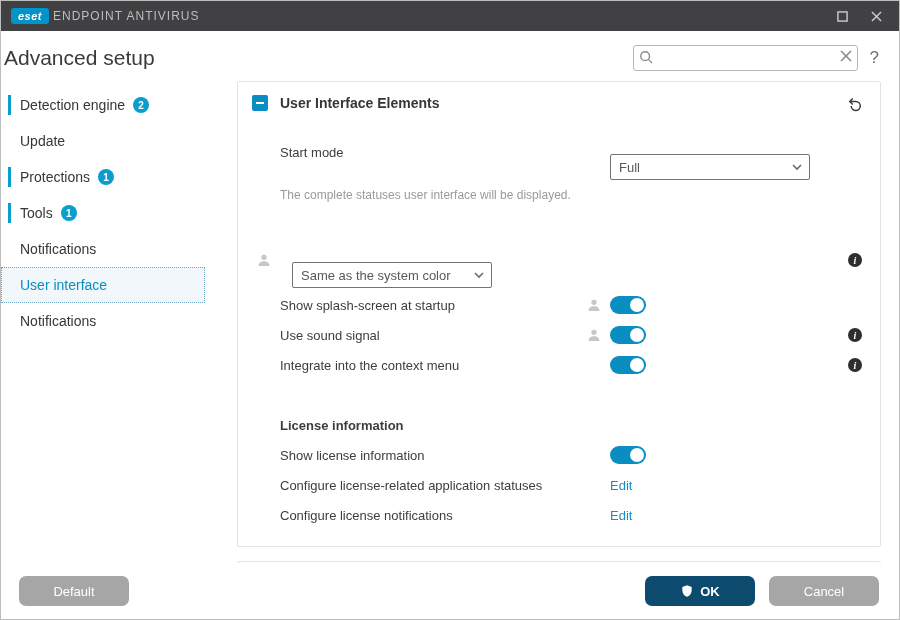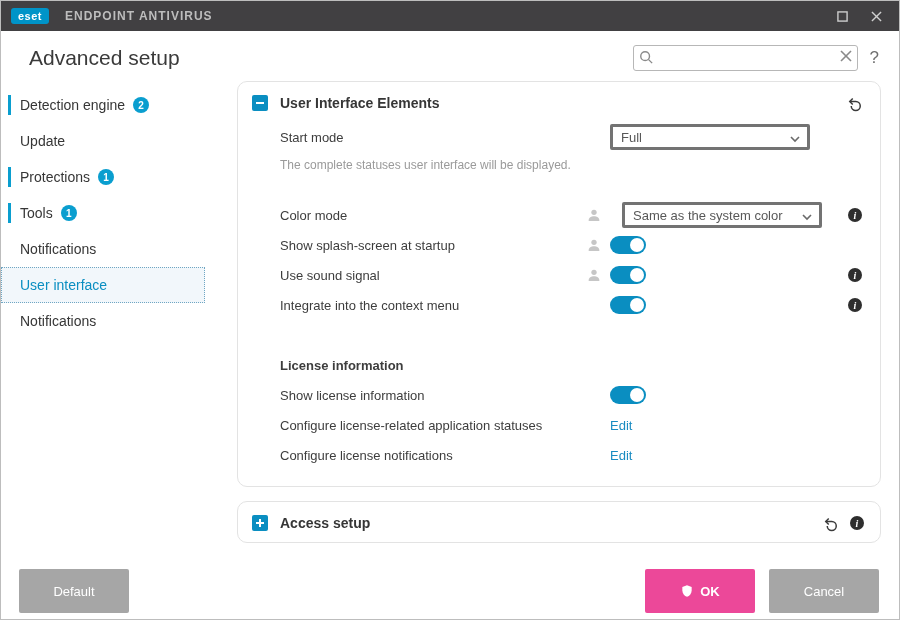--- a/index.html
+++ b/index.html
@@ -1,80 +1,80 @@
 <!DOCTYPE html>
 <html><head>
 <meta charset="utf-8">
 <style>
   * { box-sizing: border-box; margin: 0; padding: 0; }
   html, body { width: 900px; height: 620px; font-family: "Segoe UI", Arial, sans-serif; font-size: 13px; color: #363636; background: #fff; overflow: hidden; }
   .window { width: 900px; height: 620px; border: 1px solid #bdbdbd; display: flex; flex-direction: column; }
 
   
   .titlebar { height: 30px; background: #414042; color: #cfcfcf; display: flex; align-items: center; padding: 0 6px 0 10px; }
-  .brand-badge { background: #0094c8; color: #fff; font-weight: 700; font-size: 11px; letter-spacing: .5px; padding: 2px 7px; border-radius: 3px; margin-right: 16px; }
-  .brand-text { font-size: 12px; letter-spacing: 1px; color: #bdbdbd; font-weight: bold; }
+  .brand-badge { background: #0094c8; color: #fff; font-weight: 700; font-size: 11px; letter-spacing: .5px; padding: 2px 7px; border-radius: 3px; margin-right: 4px; font-style: italic; }
+  .brand-text { font-size: 12px; letter-spacing: 1px; color: #bdbdbd; }
   .titlebar-spacer { flex: 1; }
   .win-btn { width: 34px; height: 30px; display: flex; align-items: center; justify-content: center; color: #cfcfcf; cursor: pointer; }
   .win-btn svg { width: 11px; height: 11px; stroke: #cfcfcf; stroke-width: 1.5; fill: none; }
 
   
-  .header-row { display: flex; align-items: center; padding: 14px 20px 10px 28px; }
+  .header-row { display: flex; align-items: center; padding: 14px 20px 10px 3px; }
   .page-title { font-size: 21px; font-weight: 400; color: #3a3a3a; }
   .header-row .spacer { flex: 1; }
   .search-wrap { position: relative; width: 225px; }
   .search-wrap input { width: 100%; height: 26px; border: 1px solid #b7b7b7; border-radius: 3px; padding: 0 26px 0 26px; font-size: 13px; outline: none; }
   .search-wrap .s-icon { position: absolute; left: 6px; top: 5px; color: #8a8a8a; }
   .search-wrap .c-icon { position: absolute; right: 6px; top: 5px; color: #8a8a8a; cursor: pointer; }
   .help-q { margin-left: 12px; font-size: 17px; color: #6f6f6f; cursor: pointer; }
 
   
   .body { flex: 1; display: flex; overflow: hidden; }
 
   
   .sidebar { width: 212px; padding: 6px 8px 0 0; }
   .side-item { position: relative; display: flex; align-items: center; height: 36px; padding-left: 18px; font-size: 14px; cursor: pointer; border: 1px solid transparent; }
   .side-item.bar::before { content: ""; position: absolute; left: 6px; top: 7px; bottom: 7px; width: 3px; background: #0a9ecf; }
   .side-item.selected { color: #0a8ec1; border: 1px dotted #6fa6c3; background: #f2f7fb; }
   .count-badge { display: inline-flex; align-items: center; justify-content: center; width: 16px; height: 16px; border-radius: 50%; background: #0a9ecf; color: #fff; font-size: 10px; font-weight: 700; margin-left: 8px; }
 
   
   .content { flex: 1; padding: 0 18px 0 24px; overflow: auto; }
-  .panel { border: 1px solid #e3e3e3; border-radius: 10px; margin-bottom: 14px; background: #fff; }
+  .panel { border: 1px solid #e3e3e3; border-radius: 2px; margin-bottom: 14px; background: #fff; }
   .panel-header { display: flex; align-items: center; padding: 12px 16px 10px 14px; }
   .collapse-box { width: 16px; height: 16px; background: #0a8ec1; display: flex; align-items: center; justify-content: center; color: #fff; font-weight: 700; font-size: 14px; line-height: 1; border-radius: 2px; margin-right: 12px; cursor: pointer; }
   .panel-title { font-weight: 700; font-size: 14px; }
   .panel-header .spacer { flex: 1; }
   .undo-icon, .info-icon { color: #444; cursor: pointer; margin-left: 10px; display: inline-flex; }
   .info-icon.dark { background:#2e2e2e; color:#fff; width:14px; height:14px; border-radius:50%; font-size:10px; font-weight:700; align-items:center; justify-content:center; font-style: italic; font-family: Georgia, serif; }
 
   .panel-body { padding: 0 18px 16px 42px; }
   .row { display: flex; align-items: center; min-height: 30px; padding: 2px 0; }
   .row .label { flex: 0 0 330px; font-size: 13px; color: #3d3d3d; }
   .row .label.bold { font-weight: 700; }
   .row .controls { flex: 1; display: flex; align-items: center; gap: 8px; }
   .row .trail { width: 30px; display:flex; justify-content:flex-end; }
   .hint { font-size: 12px; color: #9a9a9a; margin: 6px 0 28px 0; }
   .section-gap { height: 30px; }
 
-  .select { position: relative; width: 200px; height: 26px; border: 3px solid #737373; border-radius: 2px; background: #fff; display: flex; align-items: center; padding: 0 24px 0 8px; font-size: 13px; color: #585858; cursor: pointer; }
+  .select { position: relative; width: 200px; height: 26px; border: 1px solid #737373; border-radius: 2px; background: #fff; display: flex; align-items: center; padding: 0 24px 0 8px; font-size: 13px; color: #585858; cursor: pointer; margin-top: 30px; }
   .select .chev { position: absolute; right: 6px; top: 6px; color: #6a6a6a; }
 
   .user-icon { color: #bdbdbd; display: inline-flex; }
 
   .toggle { width: 36px; height: 18px; border-radius: 10px; background: #0a8ec1; position: relative; cursor: pointer; }
   .toggle::after { content: ""; position: absolute; right: 2px; top: 2px; width: 14px; height: 14px; border-radius: 50%; background: #fff; }
 
   .edit-link { color: #1a8cc2; font-size: 13px; cursor: pointer; }
 
   
   .footer { height: 56px; display: flex; align-items: center; padding: 0 20px 0 18px; }
-  .btn { height: 44px; border: none; border-radius: 2px; font-size: 13px; cursor: pointer; padding: 0 22px; display: inline-flex; align-items: center; gap: 6px; }
+  .btn { height: 30px; border: none; border-radius: 7px; font-size: 13px; cursor: pointer; padding: 0 22px; display: inline-flex; align-items: center; gap: 6px; }
   .btn-default { background: #a6a6a6; color: #fff; width: 110px; justify-content: center; }
-  .btn-ok { background: #ec4899; color: #fff; font-weight: 700; width: 110px; justify-content: center; }
+  .btn-ok { background: #0c4a6e; color: #fff; font-weight: 700; width: 110px; justify-content: center; }
   .btn-cancel { background: #a6a6a6; color: #fff; width: 110px; justify-content: center; margin-left: 14px; }
   .footer .spacer { flex: 1; }
 
   svg { display: block; }
 </style>
 </head>
 <body>
 
 <div class="window">
 
@@ -175,21 +175,20 @@
                       <polyline points="2,4 6,8 10,4"></polyline>
                     </svg>
                 </span>
               </div>
             </div>
             <div class="trail"></div>
           </div>
           <div class="hint">The complete statuses user interface will be displayed.</div>
 
           <div class="row">
-            <div class="label">Color mode</div>
             <div class="controls" style="justify-content:flex-start; gap:20px; flex:0 0 auto; margin-left:-24px;">
               <span class="user-icon">
                 <svg width="16" height="16" viewBox="0 0 24 24" fill="#c6c6c6">
                     <circle cx="12" cy="8" r="4"></circle>
                     <path d="M4 20c0-4 4-6 8-6s8 2 8 6v1H4z"></path>
                   </svg>
               </span>
               <div class="select">
                 <span>Same as the system color</span>
                 <span class="chev">

